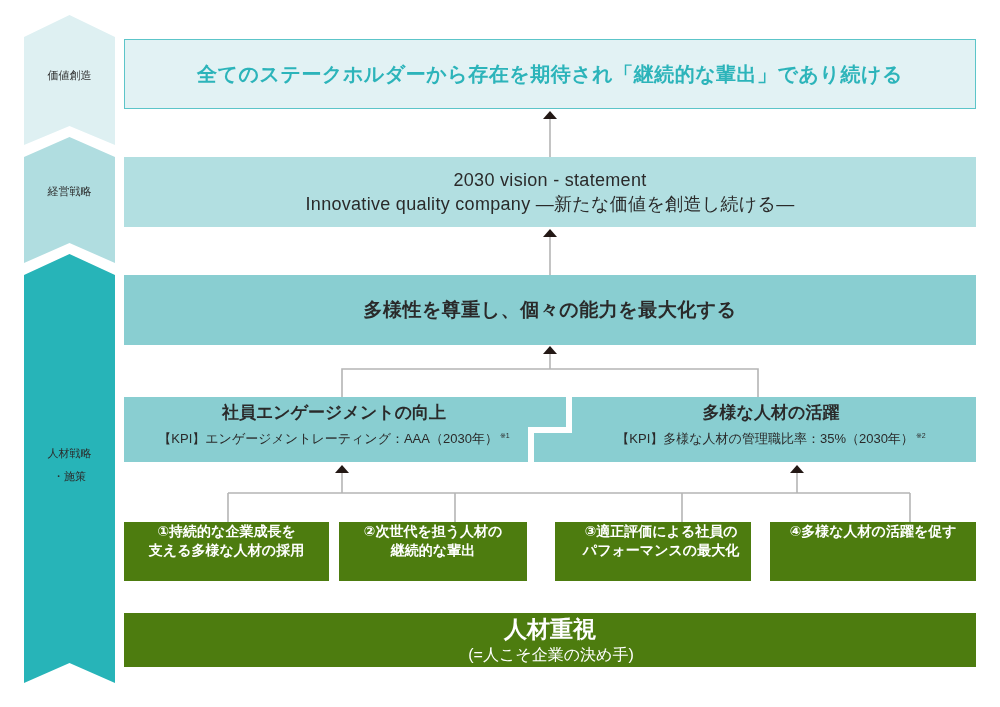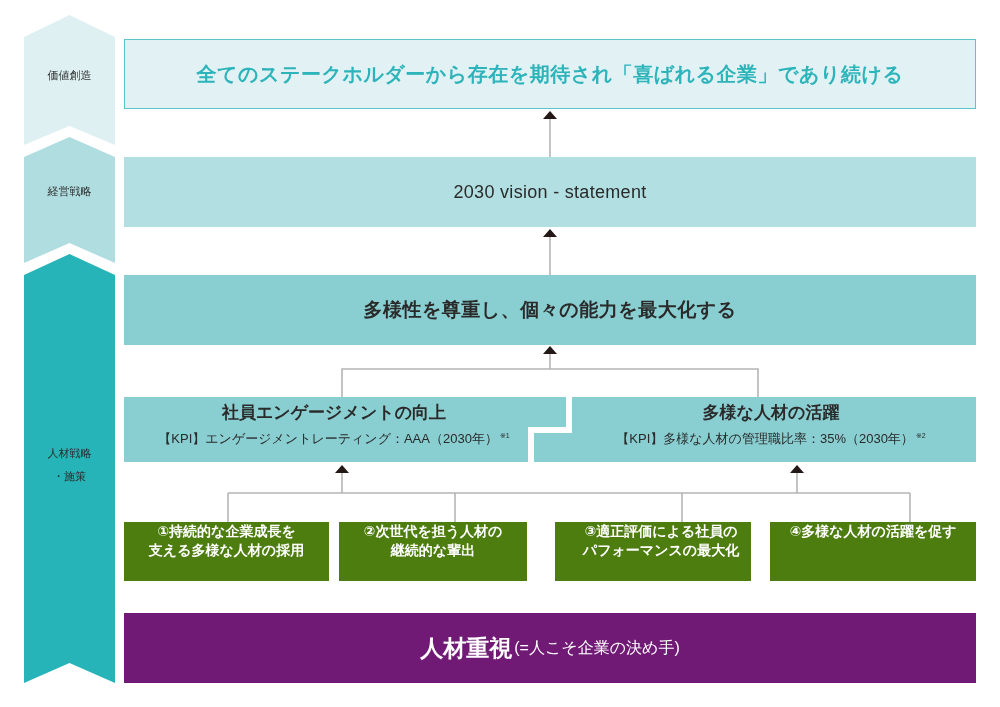--- a/index.html
+++ b/index.html
@@ -20,21 +20,21 @@
     .box-goal .txt { color: #2a2a2a; font-size: 19px; font-weight: bold; letter-spacing: 0.5px; }
 
     .kpi-text { position: absolute; top: 397px; height: 56px; display: flex; flex-direction: column; align-items: center; justify-content: center; text-align: center; }
     .kpi-title { font-size: 17px; font-weight: bold; color: #2a2a2a; line-height: 26px; }
     .kpi-line { font-size: 13px; color: #2a2a2a; line-height: 20px; }
     .kpi-note { font-size: 7px; vertical-align: super; margin-left: 2px; }
 
     .init { position: absolute; top: 522px; height: 59px; background: #4d7c0f; display: flex; flex-direction: column; align-items: center; justify-content: flex-start; text-align: center; }
     .init .txt { color: #ffffff; font-size: 14px; font-weight: bold; line-height: 19px; }
 
-    .box-foundation { left: 124px; top: 613px; width: 852px; height: 70px; background: #701a75; flex-direction: row; }
+    .box-foundation { left: 124px; top: 613px; width: 852px; height: 54px; background: #4d7c0f; flex-direction: column; }
     .box-foundation .main { color: #ffffff; font-size: 23px; font-weight: bold; }
     .box-foundation .sub { color: #ffffff; font-size: 16px; font-weight: normal; margin-left: 2px; }
   </style>
 </head>
 <body>
 
 <svg class="layer" viewBox="0 0 1000 707">
   <polygon points="24,37 69.5,15 115,37 115,145 69.5,126 24,145" fill="#def0f2"></polygon>
   <polygon points="24,157 69.5,137 115,157 115,263 69.5,243 24,263" fill="#b0dde0"></polygon>
   <polygon points="24,275 69.5,254 115,275 115,683 69.5,663 24,683" fill="#27b4b8"></polygon>
@@ -65,25 +65,26 @@
     <polygon points="543,354 550,346 557,354"></polygon>
     <polygon points="335,473 342,465 349,473"></polygon>
     <polygon points="790,473 797,465 804,473"></polygon>
   </g>
 
   <polygon points="124,397 566,397 566,427 528,427 528,462 124,462" fill="#89ced1"></polygon>
   <polygon points="572,397 976,397 976,462 534,462 534,433 572,433" fill="#89ced1"></polygon>
 </svg>
 
 <div class="box box-value">
-  <div class="txt">全てのステークホルダーから存在を期待され「喜ばれる企業」であり続ける</div>
+  <div class="txt">全てのステークホルダーから存在を期待され「継続的な輩出」であり続ける</div>
 </div>
 
 <div class="box box-vision">
   <div class="txt">2030 vision - statement</div>
+  <div class="txt">Innovative quality company ―新たな価値を創造し続ける―</div>
 </div>
 
 <div class="box box-goal">
   <div class="txt">多様性を尊重し、個々の能力を最大化する</div>
 </div>
 
 <div class="kpi-text" style="left:124px; width:420px;">
   <div class="kpi-title">社員エンゲージメントの向上</div>
   <div class="kpi-line">
     <span>【KPI】エンゲージメントレーティング：AAA（2030年）</span><span class="kpi-note">※1</span>

